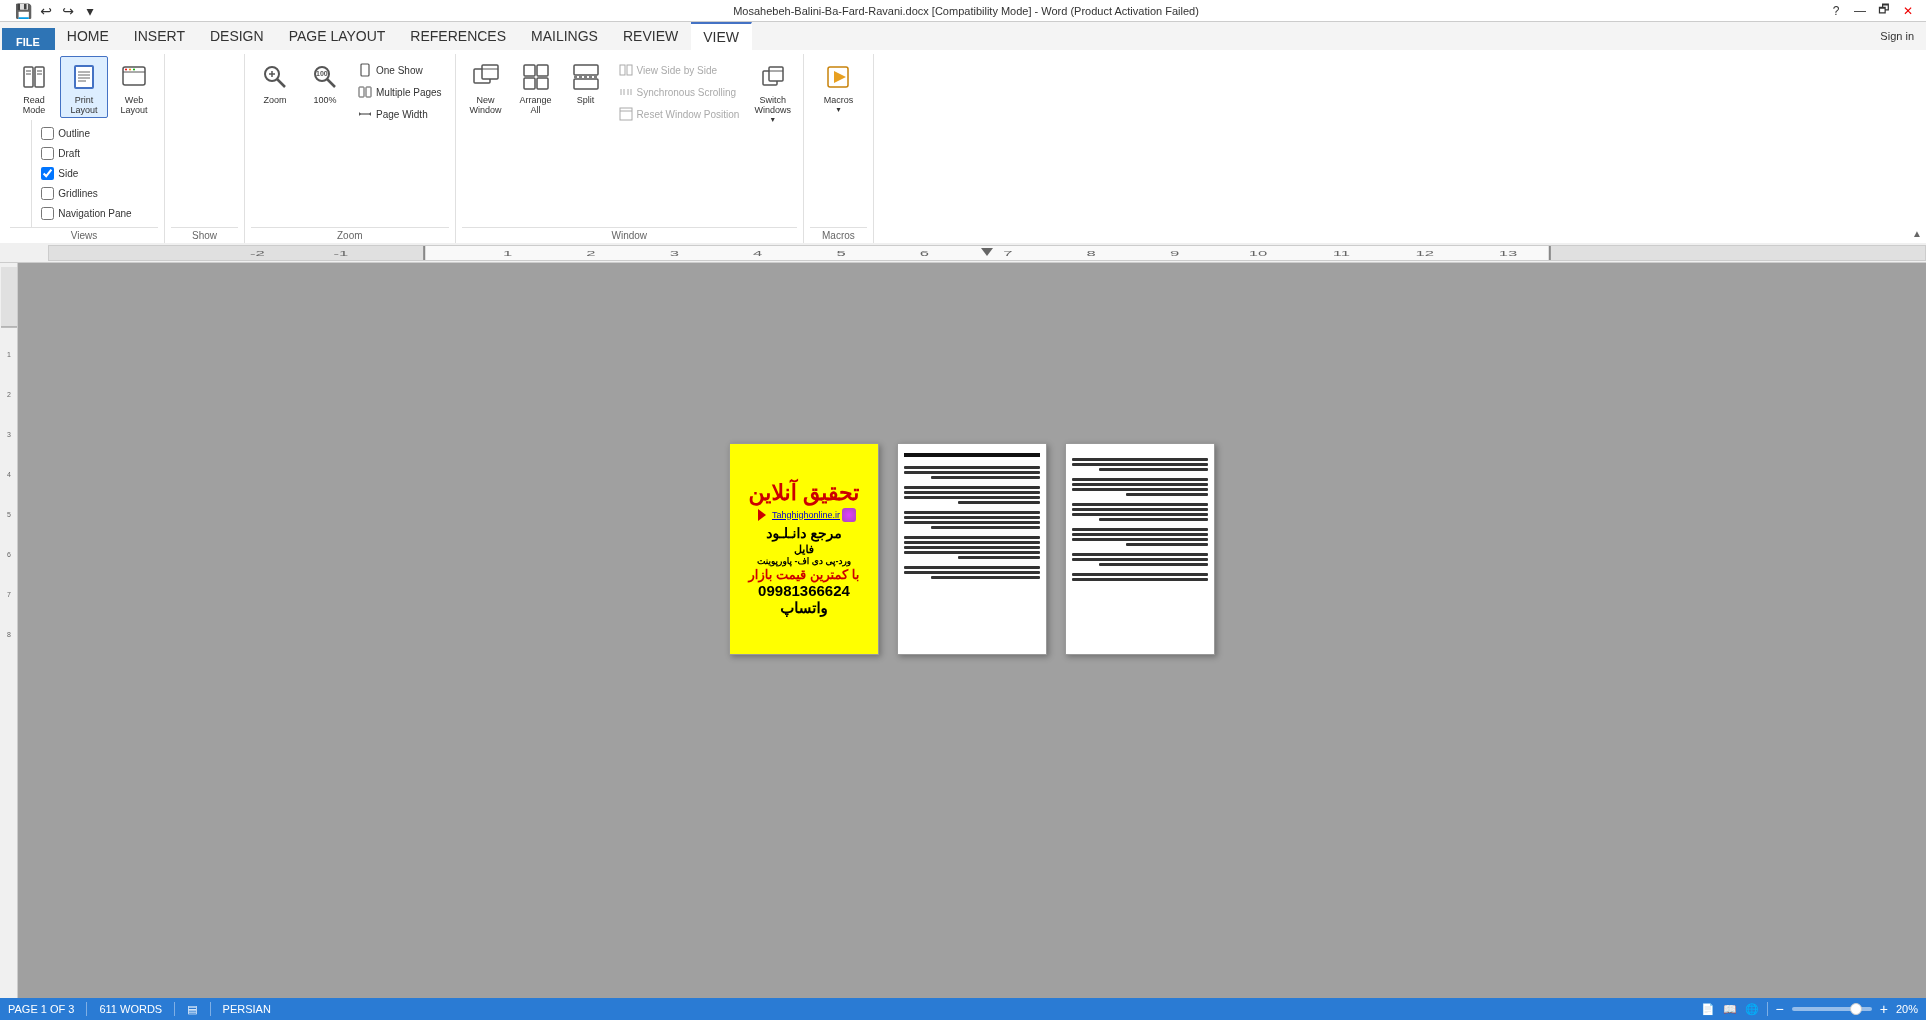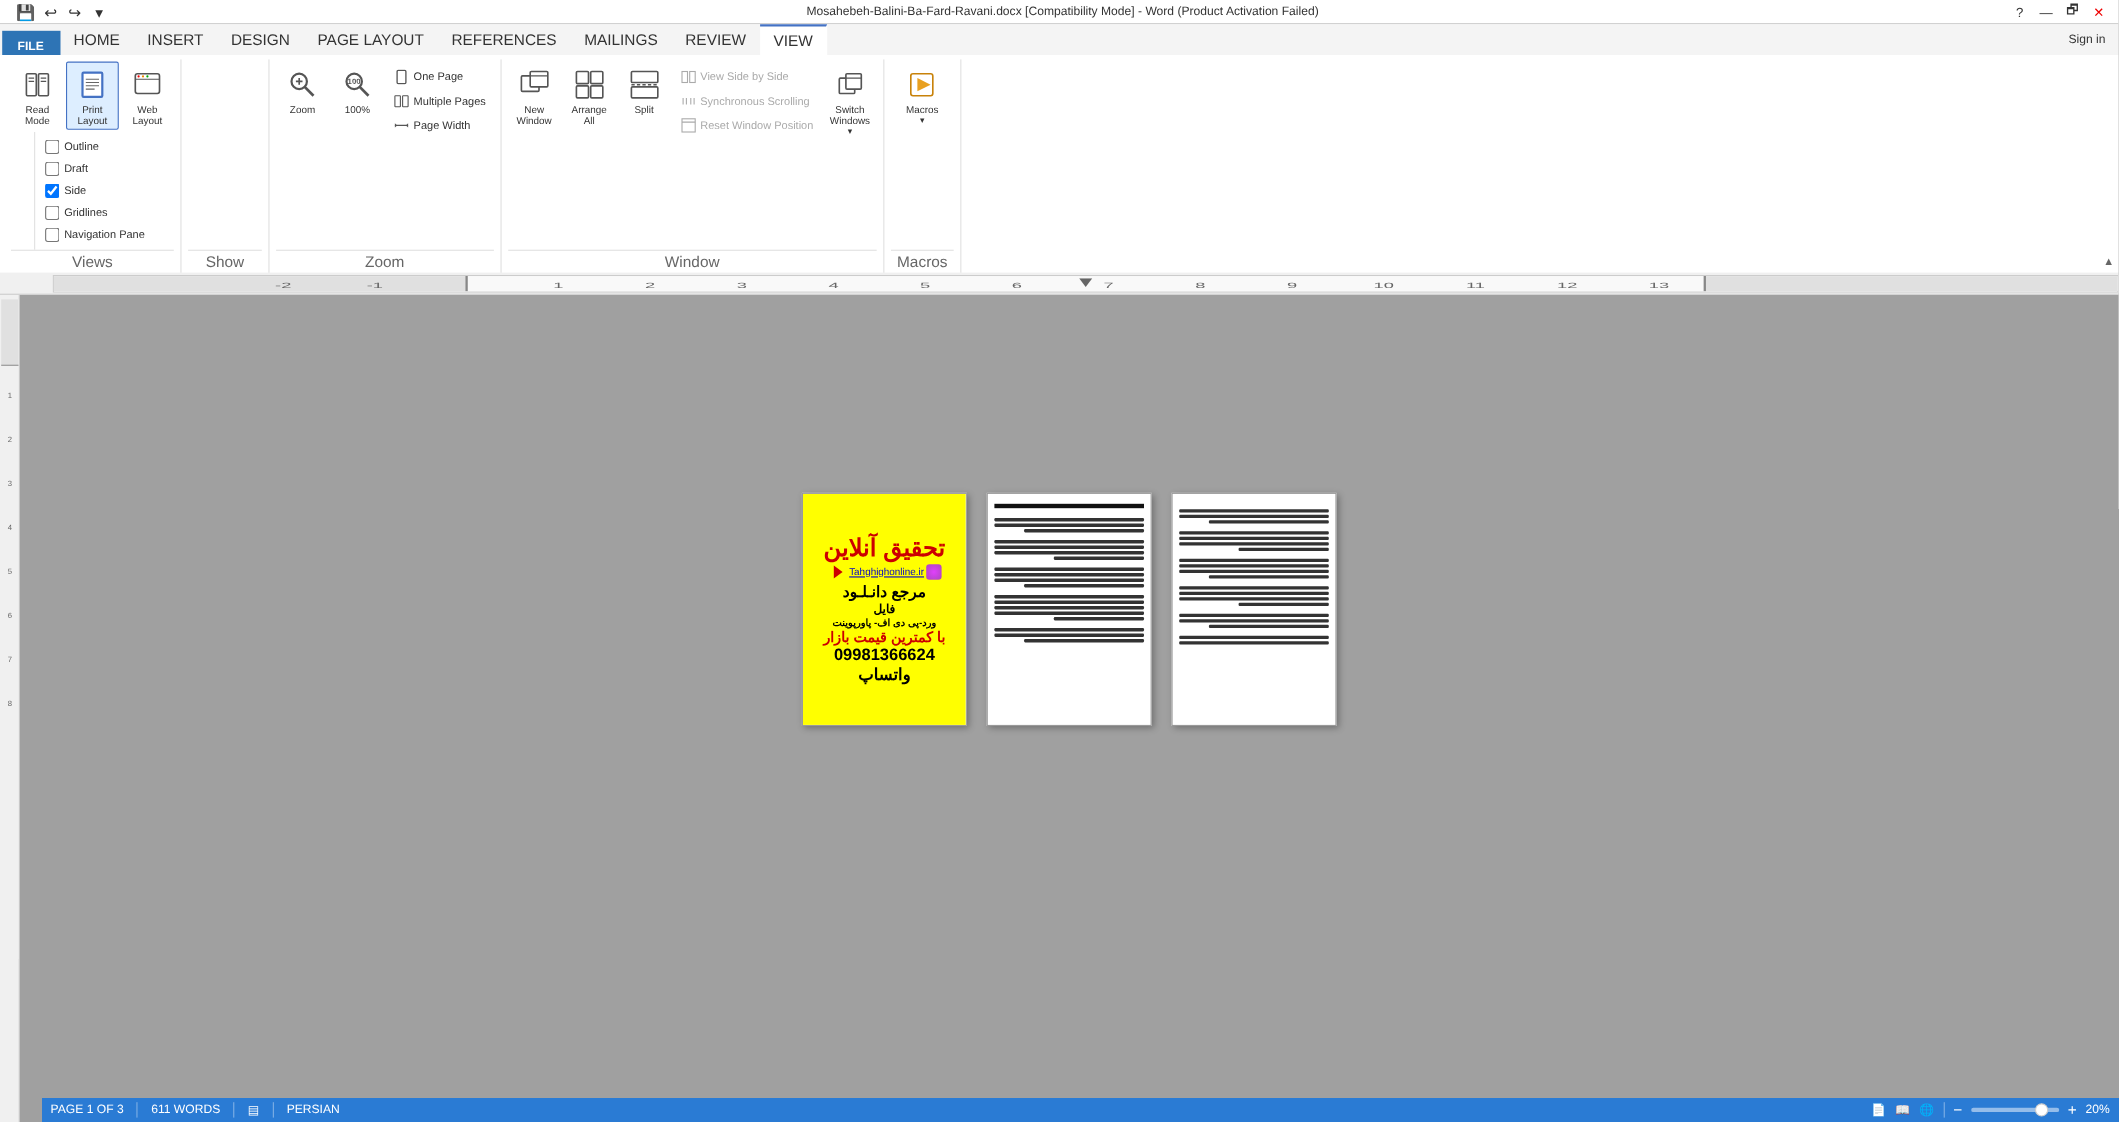--- a/index.html
+++ b/index.html
@@ -79,21 +79,21 @@
     .ribbon-group {
       display: flex;
       flex-direction: column;
       align-items: center;
       padding: 0 6px;
       border-right: 1px solid #e0e0e0;
       min-width: 60px;
     }
     .ribbon-group:last-child { border-right: none; }
     .ribbon-group-label {
-      font-size: 14px;
+      font-size: 10px;
       color: #666;
       margin-top: auto;
       padding: 2px 0 2px 0;
       text-align: center;
       width: 100%;
       border-top: 1px solid #e0e0e0;
     }
     .ribbon-buttons {
       display: flex;
       flex-direction: row;
@@ -283,21 +283,20 @@
       height: 22px;
       background: #2a7bd4;
       display: flex;
       align-items: center;
       padding: 0 8px;
       gap: 12px;
       position: fixed;
       bottom: 0;
       left: 0;
       right: 0;
-      margin-left: 38px;
     }
     #status-bar .status-item {
       font-size: 11px;
       color: #fff;
       white-space: nowrap;
     }
     #status-bar .status-sep {
       width: 1px;
       height: 14px;
       background: rgba(255,255,255,0.4);
@@ -511,21 +510,21 @@
             <text x="5" y="13" font-size="7" fill="#555" font-weight="bold">100</text>
           </svg>
         </div>
         <span class="btn-label">100%</span>
       </div>
       <div style="display:flex; flex-direction:column; gap:2px; padding: 4px 2px;">
         <div class="ribbon-small-btn">
           <svg width="14" height="14" viewBox="0 0 14 14">
             <rect x="3" y="1" width="8" height="12" rx="1" fill="none" stroke="#555" stroke-width="1.2"></rect>
           </svg>
-          <span>One Page</span>
+          <span>One Show</span>
         </div>
         <div class="ribbon-small-btn">
           <svg width="14" height="14" viewBox="0 0 14 14">
             <rect x="1" y="2" width="5" height="10" rx="0.5" fill="none" stroke="#555" stroke-width="1"></rect>
             <rect x="8" y="2" width="5" height="10" rx="0.5" fill="none" stroke="#555" stroke-width="1"></rect>
           </svg>
           <span>Multiple Pages</span>
         </div>
         <div class="ribbon-small-btn">
           <svg width="14" height="14" viewBox="0 0 14 14">

